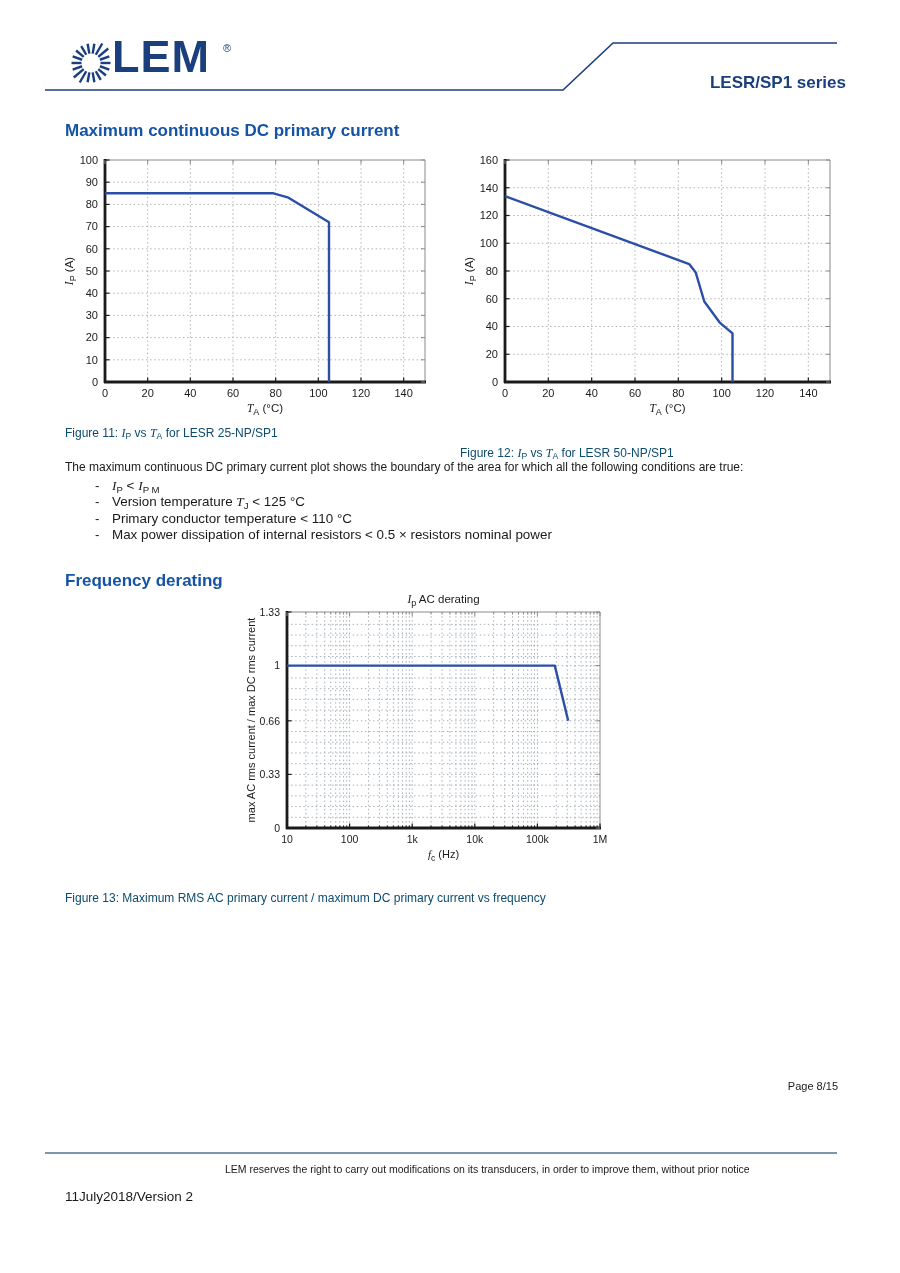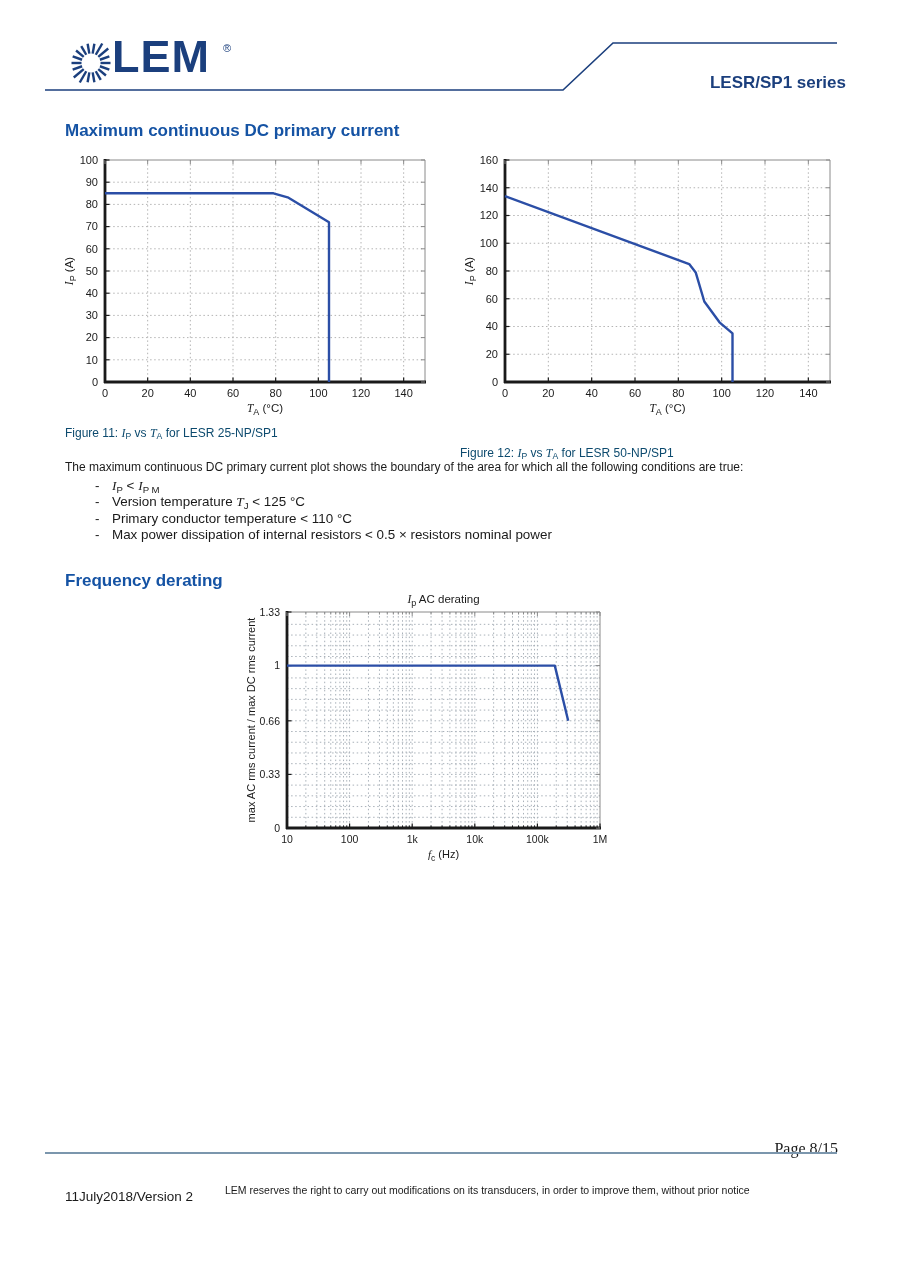--- a/index.html
+++ b/index.html
@@ -35,24 +35,24 @@
   
   .intro{position:absolute;left:65px;top:460px;width:810px;font-size:12px;}
   .conds{position:absolute;left:95px;top:478px;font-size:13.4px;}
   .cond{display:flex;height:16.4px;line-height:16.4px;}
   .cond .dash{width:17px;}
 
   .seg-i{font-style:italic;font-family:"Liberation Serif",serif;}
   .seg-sub{font-size:72%;vertical-align:-0.28em;font-style:normal;font-family:"Liberation Sans",sans-serif;}
 
   
-  .page-num{position:absolute;right:62px;top:1140px;font-size:16px;font-family:Liberation Serif, serif;}
+  .page-num{position:absolute;right:62px;top:1080px;font-size:11px;}
   .f-rule{position:absolute;left:45px;width:792px;top:1152px;height:2px;background:var(--frule);}
   .f-version{position:absolute;left:65px;top:1159px;font-size:13.5px;margin-top:30px;}
-  .f-notice{position:absolute;left:225px;top:1163px;font-size:10.5px;margin-top:21px;}
+  .f-notice{position:absolute;left:225px;top:1163px;font-size:10.5px;}
 </style>
 </head>
 <body>
 
 <div class="page" style="--navy: #1b3f7d; --heading: #1553a4; --frule: #7b96ad;">
 
   <svg class="h-rule" width="795" height="56">
     <polyline points="0,52 518,52 568,5 792,5" fill="none" stroke="#1b3f7d" stroke-width="1.6"></polyline>
   </svg>
 
@@ -448,19 +448,20 @@
         <text x="40" y="193.206015037594" text-anchor="end" font-size="10.5" fill="#1a1a1a" font-family="Liberation Sans, sans-serif"><tspan>0.33</tspan></text>
         <text x="40" y="139.612030075188" text-anchor="end" font-size="10.5" fill="#1a1a1a" font-family="Liberation Sans, sans-serif"><tspan>0.66</tspan></text>
         <text x="40" y="84.39398496240601" text-anchor="end" font-size="10.5" fill="#1a1a1a" font-family="Liberation Sans, sans-serif"><tspan>1</tspan></text>
         <text x="40" y="30.8" text-anchor="end" font-size="10.5" fill="#1a1a1a" font-family="Liberation Sans, sans-serif"><tspan>1.33</tspan></text>
         <text x="203.5" y="273" text-anchor="middle" font-size="11" fill="#1a1a1a" font-family="Liberation Sans, sans-serif"><tspan font-style="italic" font-family="Liberation Serif, serif">f</tspan><tspan dy="3.2" font-size="8.58">c</tspan><tspan dy="-3.2"> (Hz)</tspan></text>
         <text x="15" y="135" text-anchor="middle" font-size="11" fill="#1a1a1a" font-family="Liberation Sans, sans-serif" transform="rotate(-90 15 135)"><tspan>max AC rms current / max DC rms current</tspan></text>
         <text x="203.5" y="18" text-anchor="middle" font-size="11.5" fill="#1a1a1a" font-family="Liberation Sans, sans-serif"><tspan font-style="italic" font-family="Liberation Serif, serif">I</tspan><tspan dy="3.2" font-size="8.97">p</tspan><tspan dy="-3.2"> AC derating</tspan></text>
         <polyline points="47.0,80.6 314.8,80.6 328.2,135.8" fill="none" stroke="#2b4ea6" stroke-width="2.4" stroke-linejoin="round" stroke-linecap="butt"></polyline>
       </svg></div>
 
+  <div class="caption cap13"><span>Figure 13: Maximum RMS  AC primary current / maximum DC primary current vs frequency</span></div>
 
   <div class="page-num">Page 8/15</div>
   <div class="f-rule"></div>
   <div class="f-version">11July2018/Version 2</div>
   <div class="f-notice">LEM reserves the right to carry out modifications on its transducers, in order to improve them, without prior notice</div>
 
 </div>
 
 </body></html>

